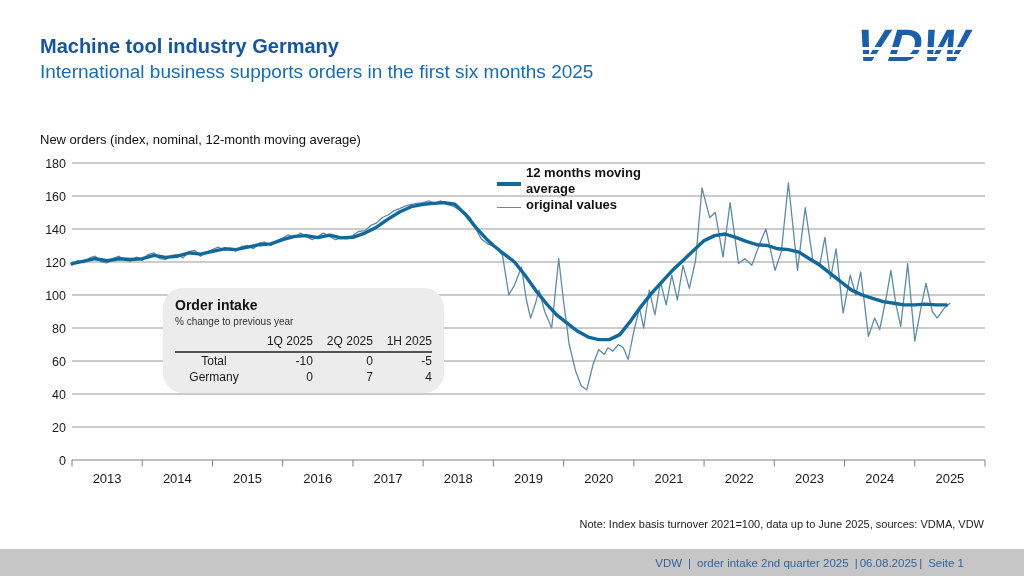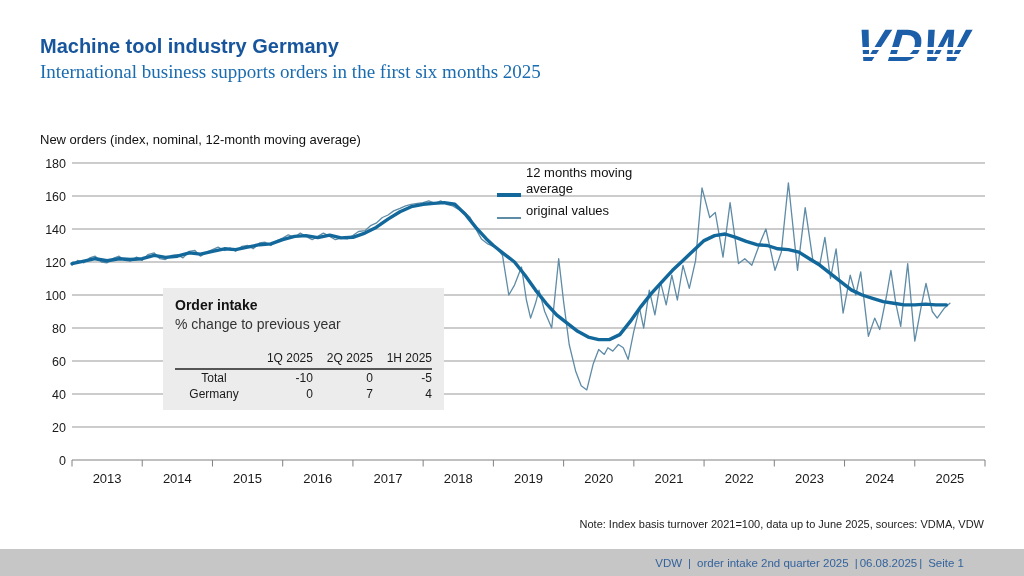--- a/index.html
+++ b/index.html
@@ -1,42 +1,42 @@
 <!DOCTYPE html>
 <html><head>
 <meta charset="utf-8">
 <style>
   html,body{margin:0;padding:0;background:#fff;}
   .slide{position:relative;width:1024px;height:576px;background:#ffffff;overflow:hidden;
          font-family:"Liberation Sans",sans-serif;color:#1a1a1a;}
   
   .header{position:absolute;left:40px;top:34px;}
   .title{font-size:20px;font-weight:bold;color:#17559c;line-height:1.25;}
-  .subtitle{font-size:19px;font-weight:normal;color:#1a6cb0;line-height:1.35;font-family:Liberation Serif, serif;}
+  .subtitle{font-size:19px;font-weight:normal;color:#1a6cb0;line-height:1.35;}
   
   .logo{position:absolute;right:40px;top:22px;width:128px;height:48px;}
   .logo-text{font-size:47px;font-weight:900;font-style:italic;color:#1c5fa8;
              letter-spacing:1px;transform:skewX(-6deg);line-height:48px;display:block;}
   .logo-stripe{position:absolute;left:-4px;right:-2px;height:3px;background:#ffffff;}
   .ls1{top:25px;} .ls2{top:32px;} .ls3{top:39px;}
   
   .chart-label{position:absolute;left:40px;top:132px;font-size:13px;color:#111;}
   svg.chart{position:absolute;left:0;top:0;width:1024px;height:576px;}
   .legend{position:absolute;left:497px;top:165px;font-size:13px;color:#111;}
-  .legend-row{display:flex;align-items:flex-end;margin-bottom:6px;}
+  .legend-row{display:flex;align-items:center;font-weight:bold;}
   .legend-swatch{flex:0 0 24px;margin-top:6px;margin-right:5px;}
   .sw-thick{height:4px;background:#12689b;}
   .sw-thin{height:1.6px;background:#5e8ba6;}
   .legend-label{max-width:118px;line-height:1.22;}
   
   .otable{position:absolute;left:163px;top:288px;width:281px;background:#ececec;
-          padding:9px 12px 8px 12px;box-sizing:border-box;}
+          padding:9px 12px 8px 12px;box-sizing:border-box;border-radius:20px;}
   .otable-title{font-size:14px;font-weight:bold;color:#111;}
-  .otable-sub{font-size:14px;color:#333;margin-top:3px;}
-  table.tbl{width:100%;border-collapse:collapse;font-size:12px;margin-top:18px;}
+  .otable-sub{font-size:10px;color:#333;margin-top:3px;}
+  table.tbl{width:100%;border-collapse:collapse;font-size:12px;margin-top:6px;}
   table.tbl td,table.tbl th{padding:1px 0;text-align:right;font-weight:normal;white-space:nowrap;}
   table.tbl .lbl{text-align:center;width:78px;}
   table.tbl tr.head td{border-bottom:2px solid #555;padding-bottom:3px;}
   .b{font-weight:bold;}
   
   .note{position:absolute;right:40px;top:518px;font-size:11px;color:#222;margin-left:8px;}
   .footer{position:absolute;left:0;bottom:0;width:1024px;height:27px;background:#c6c6c6;
           display:flex;align-items:center;justify-content:flex-end;
           padding-right:60px;box-sizing:border-box;color:#33639c;font-size:11.5px;}
   .footer span{margin-left:6px;}

